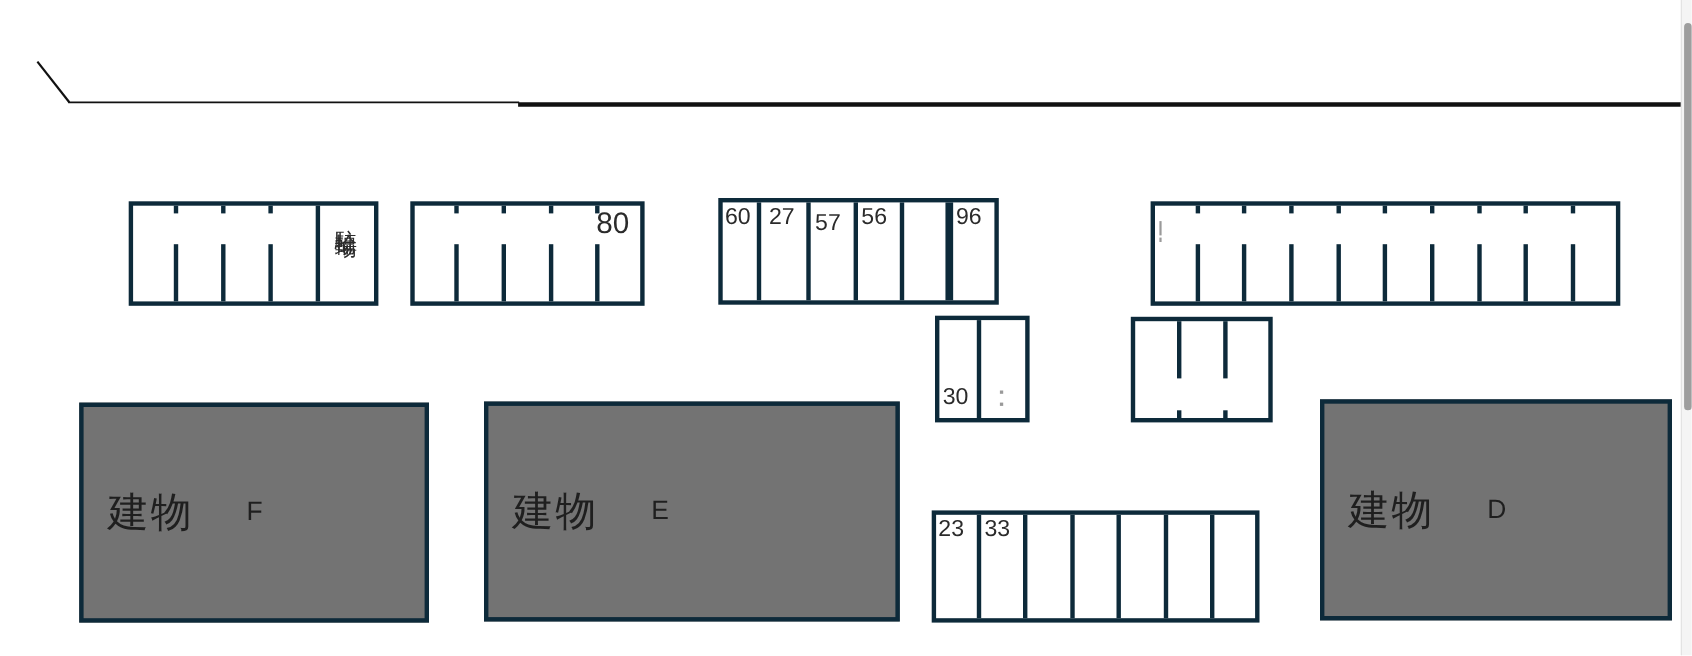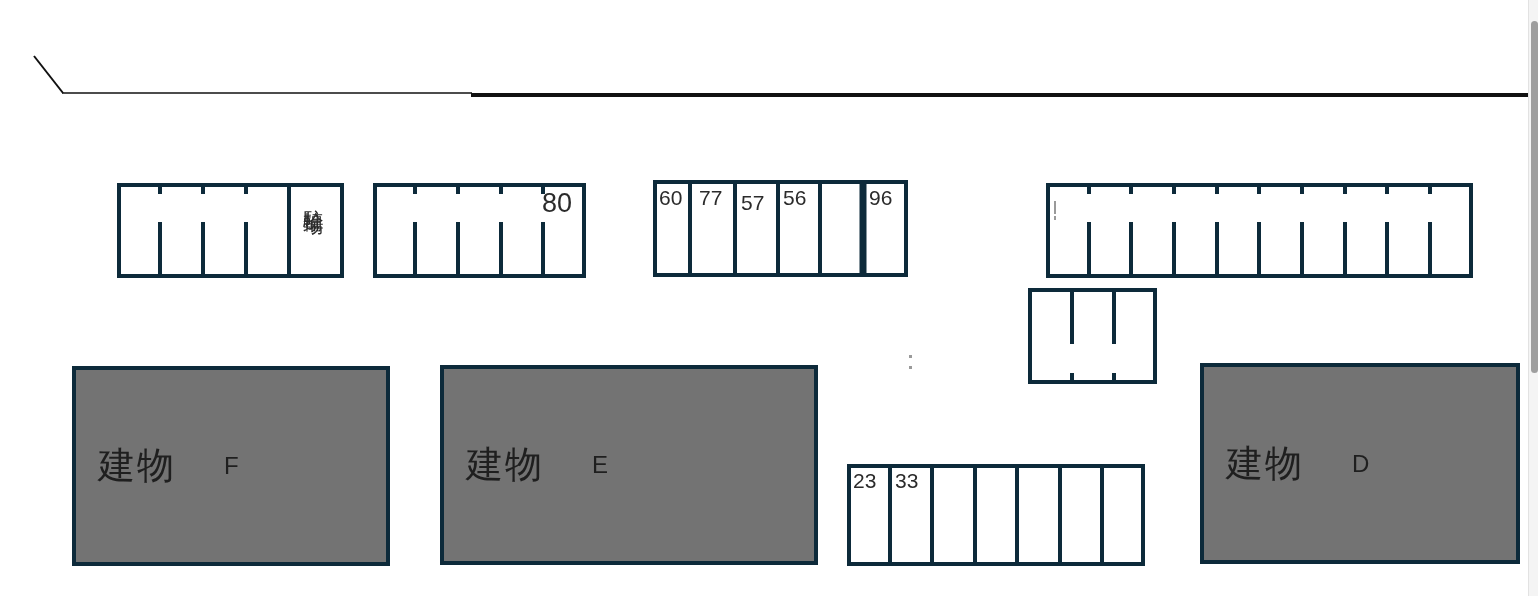--- a/index.html
+++ b/index.html
@@ -135,21 +135,21 @@
     <span class="stall-label big" style="top:2px;right:10px">80</span>
   </div>
 
   <div class="pb" style="left:653px;top:180px;width:255px;height:97px">
     <i class="d fl" style="left:33px"></i>
     <i class="d fl" style="left:78px"></i>
     <i class="d fl" style="left:121px"></i>
     <i class="d fl" style="left:163px"></i>
     <i class="d fl thick" style="left:206px"></i>
     <span class="stall-label" style="left:2px;top:3px">60</span>
-    <span class="stall-label" style="left:42px;top:3px">77</span>
+    <span class="stall-label" style="left:42px;top:3px">27</span>
     <span class="stall-label" style="left:84px;top:8px">57</span>
     <span class="stall-label" style="left:126px;top:3px">56</span>
     <span class="stall-label" style="left:212px;top:3px">96</span>
   </div>
 
   <div class="pb" style="left:1046px;top:183px;width:427px;height:95px">
     <i class="d tt" style="left:39px"></i>
     <i class="d sb" style="left:39px"></i>
     <i class="d tt" style="left:81px"></i>
     <i class="d sb" style="left:81px"></i>
@@ -162,20 +162,24 @@
     <i class="d tt" style="left:252px"></i>
     <i class="d sb" style="left:252px"></i>
     <i class="d tt" style="left:295px"></i>
     <i class="d sb" style="left:295px"></i>
     <i class="d tt" style="left:337px"></i>
     <i class="d sb" style="left:337px"></i>
     <i class="d tt" style="left:380px"></i>
     <i class="d sb" style="left:380px"></i>
   </div>
 
+  <div class="pb" style="left:850px;top:287px;width:86px;height:97px">
+    <i class="d fl" style="left:36px"></i>
+    <span class="stall-label" style="left:3px;bottom:8px">30</span>
+  </div>
 
   <div class="pb" style="left:1028px;top:288px;width:129px;height:96px">
     <i class="d st" style="left:40px"></i>
     <i class="d tb" style="left:40px"></i>
     <i class="d st" style="left:82px"></i>
     <i class="d tb" style="left:82px"></i>
   </div>
 
   <div class="pb" style="left:847px;top:464px;width:298px;height:102px">
     <i class="d fl" style="left:39px"></i>

